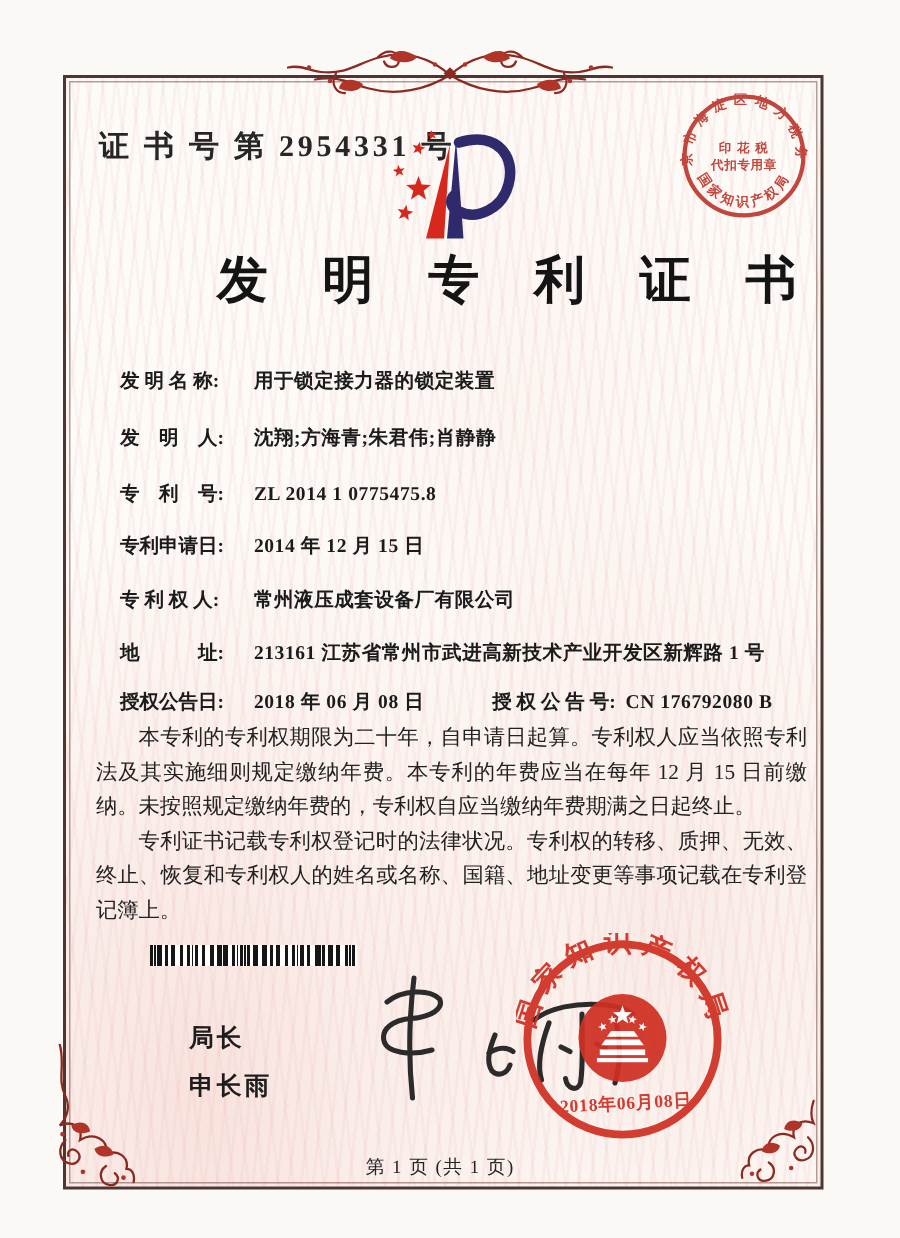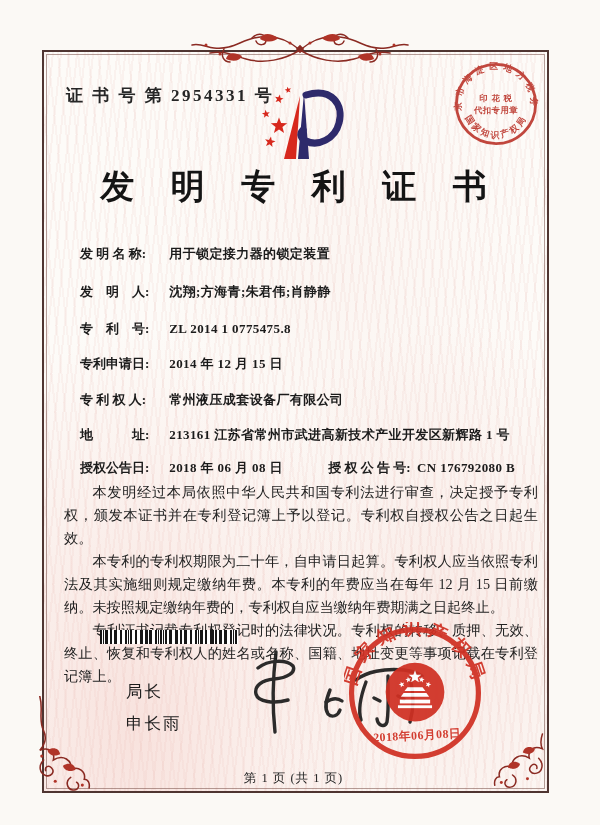--- a/index.html
+++ b/index.html
@@ -19,25 +19,25 @@
       radial-gradient(ellipse at 60% 30%, rgba(240,200,192,0.10), transparent 45%),
       repeating-linear-gradient(96deg, rgba(223,158,150,0.10) 0 2px, transparent 2px 8px),
       repeating-linear-gradient(84deg, rgba(223,158,150,0.09) 0 2px, transparent 2px 10px);
   }
   .frame::after{
     content:'';position:absolute;inset:2px;border:1px solid rgba(120,80,72,.55);
     pointer-events:none;
   }
   .abs{position:absolute;}
   .cert-no{
-    left:66px;top:84px;font-size:17px;font-weight:700;color:#262626;
+    left:66px;top:84px;font-size:20px;font-weight:700;color:#262626;
     letter-spacing:2.5px;
   }
   .title{
-    left:42px;top:164px;width:503px;text-align:center;
+    left:42px;top:164px;width:503px;text-align:right;
     font-size:34px;font-weight:700;color:#141414;
     letter-spacing:14px;text-indent:14px;
   }
   .row{
     left:80px;font-size:13px;font-weight:700;color:#1b1b1b;white-space:nowrap;
   }
   .row .lab{display:inline-block;min-width:86px;white-space:pre;}
   .row .lab2{display:inline-block;margin-left:42px;white-space:pre;}
   .row .val{letter-spacing:.4px;}
   .paras{
@@ -47,21 +47,21 @@
   .paras p{margin:0;text-indent:2em;}
   .barcode{
     left:100px;top:630px;width:138px;height:14px;background-color:#fff;
     background-image:
       repeating-linear-gradient(90deg,#161616 0 2px,transparent 2px 5px),
       repeating-linear-gradient(90deg,#161616 0 1px,transparent 1px 7px),
       repeating-linear-gradient(90deg,transparent 0 3px,#161616 3px 4px,transparent 4px 11px);
   }
   .signer{
     left:126px;font-family:"Liberation Sans","DejaVu Sans",sans-serif;
-    font-size:16.5px;font-weight:400;color:#1d1d1d;letter-spacing:2px;
+    font-size:16.5px;font-weight:700;color:#1d1d1d;letter-spacing:2px;
   }
   .footer{
     left:42px;top:770px;width:503px;text-align:center;
     font-size:12.5px;font-weight:400;color:#242424;letter-spacing:1px;
   }
   .seal{opacity:.93;}
   svg text{font-family:"Liberation Serif","DejaVu Serif",serif;}
 </style>
 </head>
 <body>
@@ -145,21 +145,20 @@
   <span class="val">213161 江苏省常州市武进高新技术产业开发区新辉路 1 号</span>
 </div>
 <div class="abs row" style="top:459px">
   <span class="lab">授权公告日:</span>
   <span class="val">2018 年 06 月 08 日</span>
   <span class="lab2">授 权 公 告 号: </span>
   <span class="val">CN 176792080 B</span>
 </div>
 
 <div class="abs paras">
-  <p>本发明经过本局依照中华人民共和国专利法进行审查，决定授予专利权，颁发本证书并在专利登记簿上予以登记。专利权自授权公告之日起生效。</p>
   <p>本专利的专利权期限为二十年，自申请日起算。专利权人应当依照专利法及其实施细则规定缴纳年费。本专利的年费应当在每年 12 月 15 日前缴纳。未按照规定缴纳年费的，专利权自应当缴纳年费期满之日起终止。</p>
   <p>专利证书记载专利权登记时的法律状况。专利权的转移、质押、无效、终止、恢复和专利权人的姓名或名称、国籍、地址变更等事项记载在专利登记簿上。</p>
 </div>
 
 <div class="abs barcode"></div>
 
 <div class="abs signer" style="top:681px">局长</div>
 <div class="abs signer" style="top:713px">申长雨</div>
 
 <svg class="abs" style="left:238px;top:646px;" width="200" height="105" viewBox="0 0 200 105">

